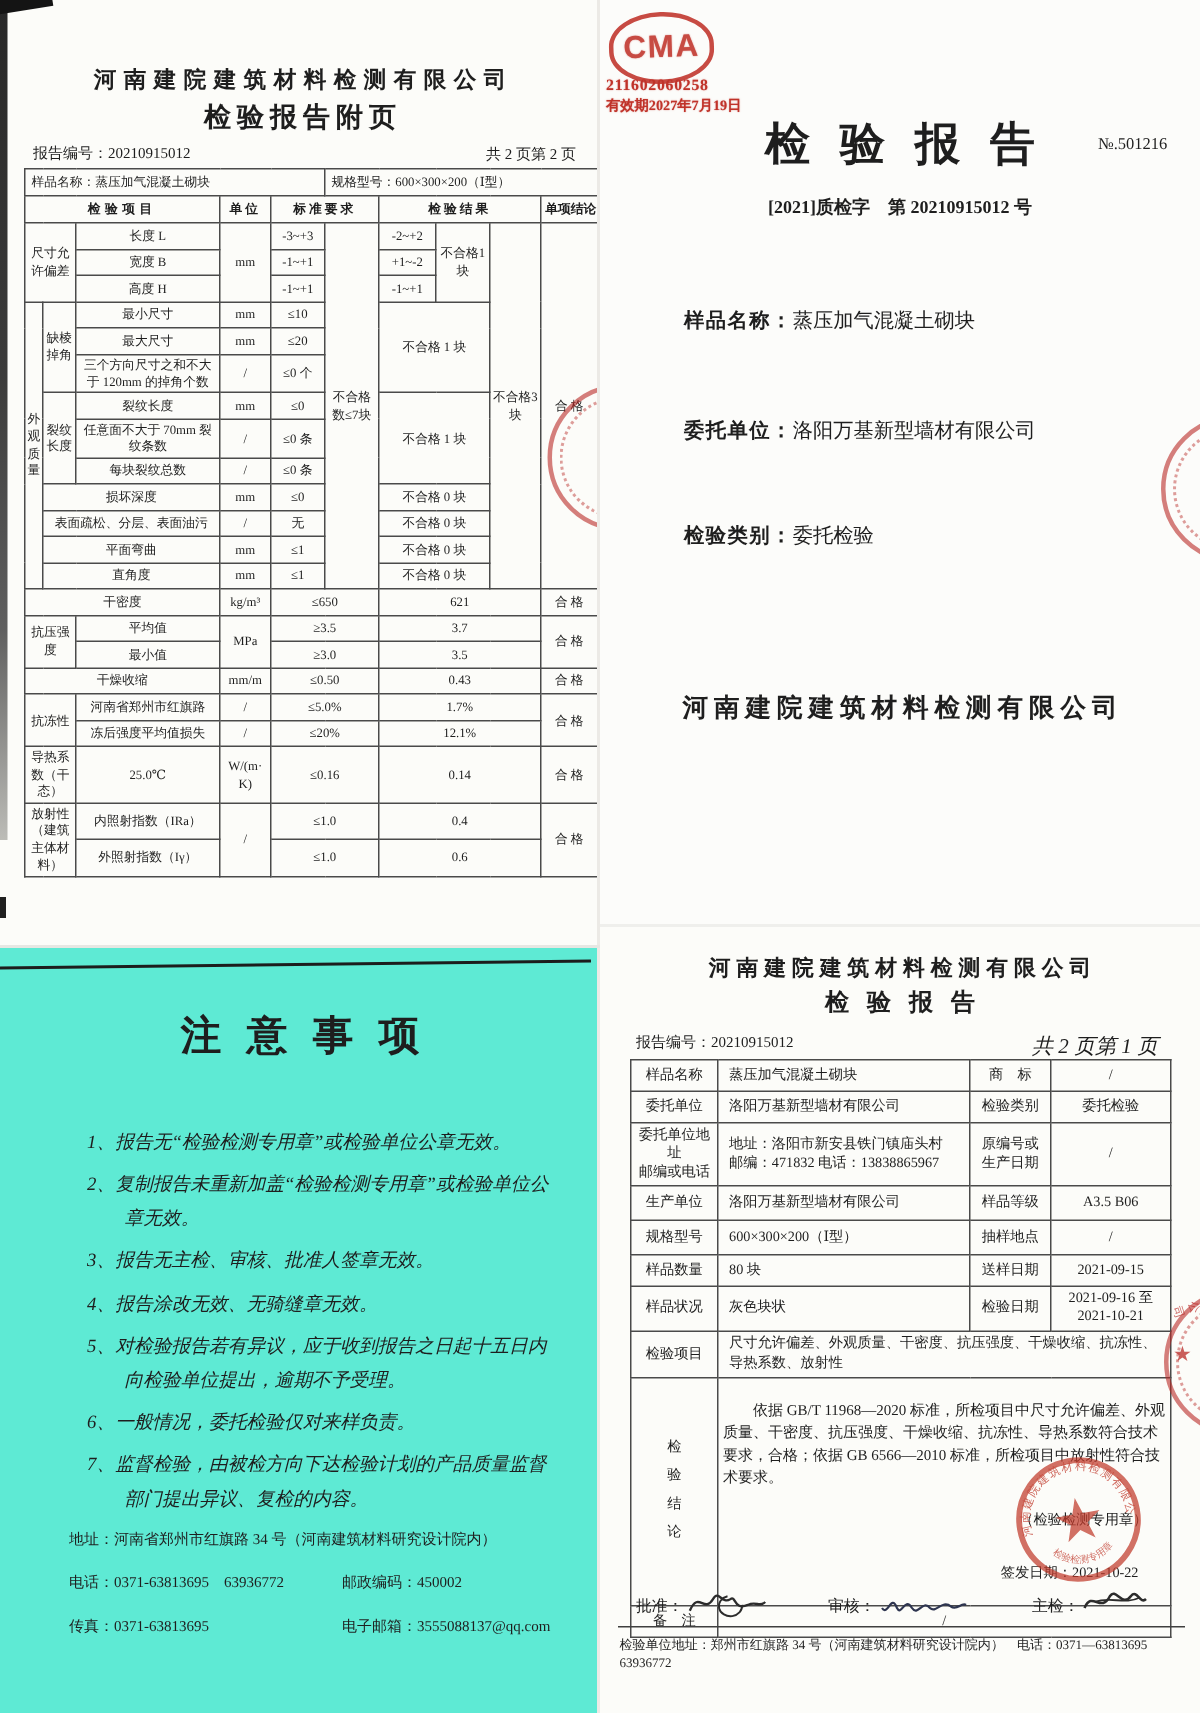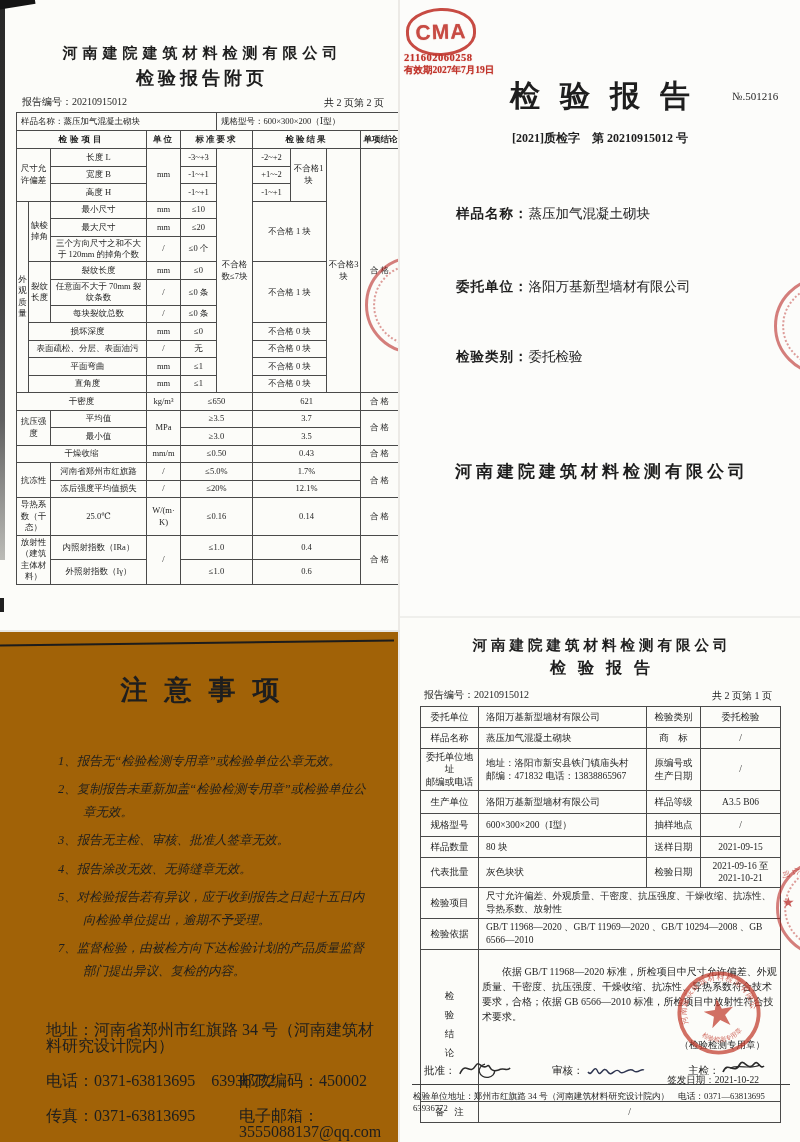--- a/index.html
+++ b/index.html
@@ -1,21 +1,21 @@
 <!DOCTYPE html>
 <html><head>
 <meta charset="utf-8">
 <style>
   html,body{margin:0;padding:0;background:#9a9a98;}
   .canvas{position:relative;width:800px;height:1142px;margin:0 auto;background:#f8f8f5;
           overflow:hidden;font-family:"Liberation Serif","DejaVu Serif",serif;color:#1e1e1e;}
   .page{position:absolute;overflow:hidden;}
   #att{left:0;top:0;width:400px;height:632px;background:#fcfcf9;}
   #cover{left:400px;top:0;width:400px;height:618px;background:#fcfcfa;}
-  #notes{left:0;top:632px;width:400px;height:510px;background:#a16207;}
+  #notes{left:0;top:632px;width:400px;height:510px;background:#5eead4;}
   #rep{left:400px;top:618px;width:400px;height:524px;background:#fcfcf9;}
   .seam-v{position:absolute;left:398px;top:0;width:2px;height:1142px;background:#eceae6;}
   .seam-h1{position:absolute;left:0;top:630px;width:400px;height:2px;background:#e7e7e3;}
   .seam-h2{position:absolute;left:400px;top:616px;width:400px;height:2px;background:#efefec;}
 
   
   .edge-strip{position:absolute;left:0;top:0;width:5px;height:560px;
       background:linear-gradient(180deg,#101010 0%,#262626 45%,#4e4e4e 75%,#b5b5b0 100%);opacity:.9;}
   .corner-blot{position:absolute;left:-5px;top:-3px;width:40px;height:10px;background:#141414;transform:rotate(-9deg);}
   .edge-dot{position:absolute;left:0;top:598px;width:4px;height:14px;background:#202020;}
@@ -56,31 +56,31 @@
   .cov-field{position:absolute;left:56px;font-size:13.5px;}
   .cov-field b{font-weight:bold;letter-spacing:1px;}
   .cov-company{position:absolute;left:0;top:460px;width:100%;text-align:center;font-size:17px;
       font-weight:bold;letter-spacing:4px;text-indent:4px;}
 
   
   .notes-title{position:absolute;left:0;top:40px;width:100%;text-align:center;font-size:27px;
       font-weight:bold;letter-spacing:17px;text-indent:17px;}
   .notes-list{position:absolute;left:58px;top:118px;width:314px;font-size:12.5px;line-height:1.85;}
   .notes-item{padding-left:2em;text-indent:-2em;margin-bottom:5px;font-style:italic;}
-  .notes-footer{position:absolute;left:46px;top:390px;width:340px;font-size:16px;line-height:1;}
+  .notes-footer{position:absolute;left:46px;top:390px;width:340px;font-size:10px;line-height:1;}
   .nf-line{position:relative;margin-bottom:19px;}
-  .nf-col2{position:absolute;left:193px;top:0;}
+  .nf-col2{position:absolute;left:182px;top:0;}
 
   
   .rep-company{position:absolute;left:0;top:18px;width:100%;text-align:center;font-size:14.5px;
       font-weight:bold;letter-spacing:4px;text-indent:4px;}
   .rep-title{position:absolute;left:0;top:40px;width:100%;text-align:center;font-size:16px;
       font-weight:bold;letter-spacing:12px;text-indent:12px;}
   .rep-reportno{position:absolute;left:24px;top:70px;font-size:10px;}
-  .rep-pageinfo{position:absolute;right:28px;top:71px;font-size:10px;}
+  .rep-pageinfo{position:absolute;right:28px;top:71px;font-size:14px;font-style:italic;}
   .rep-table{position:absolute;left:20px;top:88px;width:360px;font-size:9.5px;border:1.5px solid #333;}
   .rep-table td{border:1px solid #4a4a4a;padding:2px 3px;vertical-align:middle;text-align:center;
       line-height:1.3;white-space:pre-line;}
   .rep-table td.v1{text-align:left;padding-left:7px;}
   .rh18 td{height:16px;} .rh32 td{height:30px;} .rh20 td{height:18px;} .rh26 td{height:24px;}
   .rh28 td{height:26px;} .rh86 td{height:88px;} .rhrem td{height:16px;}
   .vtext{display:inline-block;width:1em;line-height:2.0;word-break:break-all;}
   .concl-p{text-align:left;text-indent:2em;line-height:1.5;font-size:10px;}
   .seal-note{text-align:right;padding-right:12px;font-size:9.5px;margin-top:3px;}
   .issue-date{text-align:right;padding-right:18px;font-size:9.5px;margin-top:10px;}
@@ -309,20 +309,21 @@
 
   <div class="page" id="notes">
     <div class="notes-line"></div>
     <div class="notes-title">注意事项</div>
     <div class="notes-list">
       <div class="notes-item">1、报告无“检验检测专用章”或检验单位公章无效。</div>
       <div class="notes-item">2、复制报告未重新加盖“检验检测专用章”或检验单位公章无效。</div>
       <div class="notes-item">3、报告无主检、审核、批准人签章无效。</div>
       <div class="notes-item">4、报告涂改无效、无骑缝章无效。</div>
       <div class="notes-item">5、对检验报告若有异议，应于收到报告之日起十五日内向检验单位提出，逾期不予受理。</div>
+      <div class="notes-item">6、一般情况，委托检验仅对来样负责。</div>
       <div class="notes-item">7、监督检验，由被检方向下达检验计划的产品质量监督部门提出异议、复检的内容。</div>
     </div>
     <div class="notes-footer">
       <div class="nf-line">地址：河南省郑州市红旗路 34 号（河南建筑材料研究设计院内）</div>
       <div class="nf-line">
         <span>电话：0371-63813695　63936772</span>
         <span class="nf-col2">邮政编码：450002</span>
       </div>
       <div class="nf-line">
         <span>传真：0371-63813695</span>
@@ -339,30 +340,30 @@
 
     <table class="doc rep-table">
       <colgroup>
           <col style="width:58px">
           <col style="width:168px">
           <col style="width:54px">
           <col style="width:80px">
         </colgroup>
       <tbody>
           <tr class="rh18">
+        <td>样品名称</td>
+        <td class="v1">蒸压加气混凝土砌块</td>
+        <td>商　标</td>
+        <td>/</td>
+      </tr>
+      <tr class="rh18">
         <td>委托单位</td>
         <td class="v1">洛阳万基新型墙材有限公司</td>
         <td>检验类别</td>
         <td>委托检验</td>
-      </tr>
-      <tr class="rh18">
-        <td>样品名称</td>
-        <td class="v1">蒸压加气混凝土砌块</td>
-        <td>商　标</td>
-        <td>/</td>
       </tr>
       <tr class="rh32">
         <td>委托单位地址
 邮编或电话</td>
         <td class="v1">地址：洛阳市新安县铁门镇庙头村
 邮编：471832 电话：13838865967</td>
         <td>原编号或
 生产日期</td>
         <td>/</td>
       </tr>
@@ -378,33 +379,29 @@
         <td>抽样地点</td>
         <td>/</td>
       </tr>
       <tr class="rh18">
         <td>样品数量</td>
         <td class="v1">80 块</td>
         <td>送样日期</td>
         <td>2021-09-15</td>
       </tr>
       <tr class="rh26">
-        <td>代表批量</td>
+        <td>样品状况</td>
         <td class="v1">灰色块状</td>
         <td>检验日期</td>
         <td>2021-09-16 至
 2021-10-21</td>
       </tr>
       <tr class="rh28">
         <td>检验项目</td>
         <td colspan="3" class="v1">尺寸允许偏差、外观质量、干密度、抗压强度、干燥收缩、抗冻性、导热系数、放射性</td>
-      </tr>
-      <tr class="rh28">
-        <td>检验依据</td>
-        <td colspan="3" class="v1">GB/T 11968—2020 、GB/T 11969—2020 、GB/T 10294—2008 、GB 6566—2010</td>
       </tr>
       <tr class="rh86">
         <td><span class="vtext">检验结论</span></td>
         <td colspan="3">
           <div class="concl-p">依据 GB/T 11968—2020 标准，所检项目中尺寸允许偏差、外观质量、干密度、抗压强度、干燥收缩、抗冻性、导热系数符合技术要求，合格；依据 GB 6566—2010 标准，所检项目中放射性符合技术要求。</div>
           <div class="seal-note">（检验检测专用章）</div>
           <div class="issue-date">签发日期：2021-10-22</div>
         </td>
       </tr>
       <tr class="rhrem">

